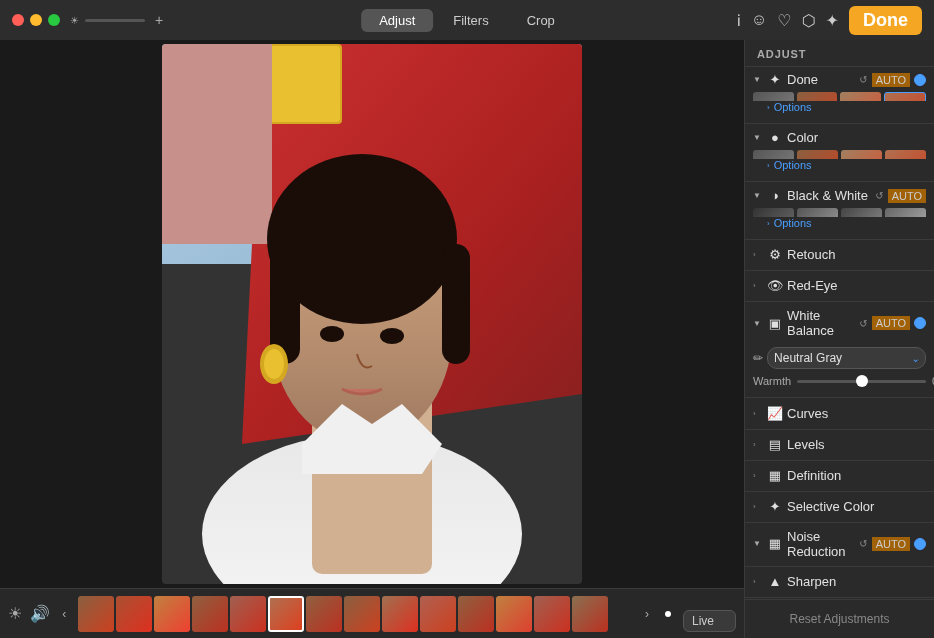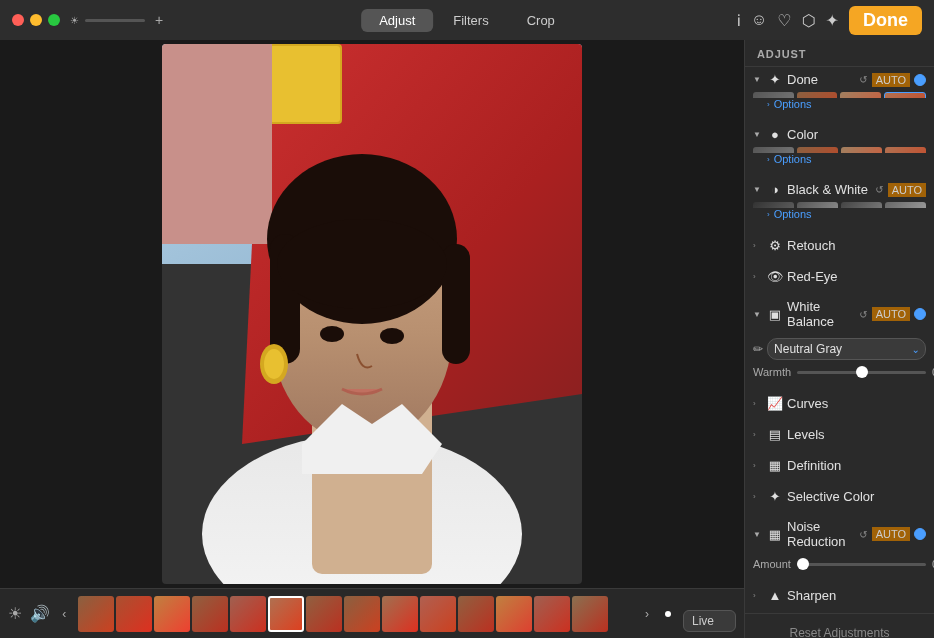--- a/index.html
+++ b/index.html
@@ -674,27 +674,20 @@
     <div class="section-header">
       <span class="section-chevron">▼</span>
       <span class="section-icon">▦</span>
       <span class="section-label">Noise Reduction</span>
       <span class="section-actions">
         <span class="reset-icon">↺</span>
         <span class="auto-badge">AUTO</span>
         <div class="toggle-circle on"></div>
       </span>
     </div>
-    <div class="nr-expanded">
-      <div class="slider-row">
-        <span class="slider-label">Amount</span>
-        <input type="range" class="slider-input" min="0" max="100" value="0" style="">
-        <span class="slider-value">0.00</span>
-      </div>
-    </div>
     <div class="divider"></div>
 
     <div class="sharpen-section">
       <span class="collapsed-chevron">›</span>
       <span class="section-icon">▲</span>
       <span class="section-label">Sharpen</span>
     </div>
     <div class="divider"></div>
 
     <div class="panel-footer">

